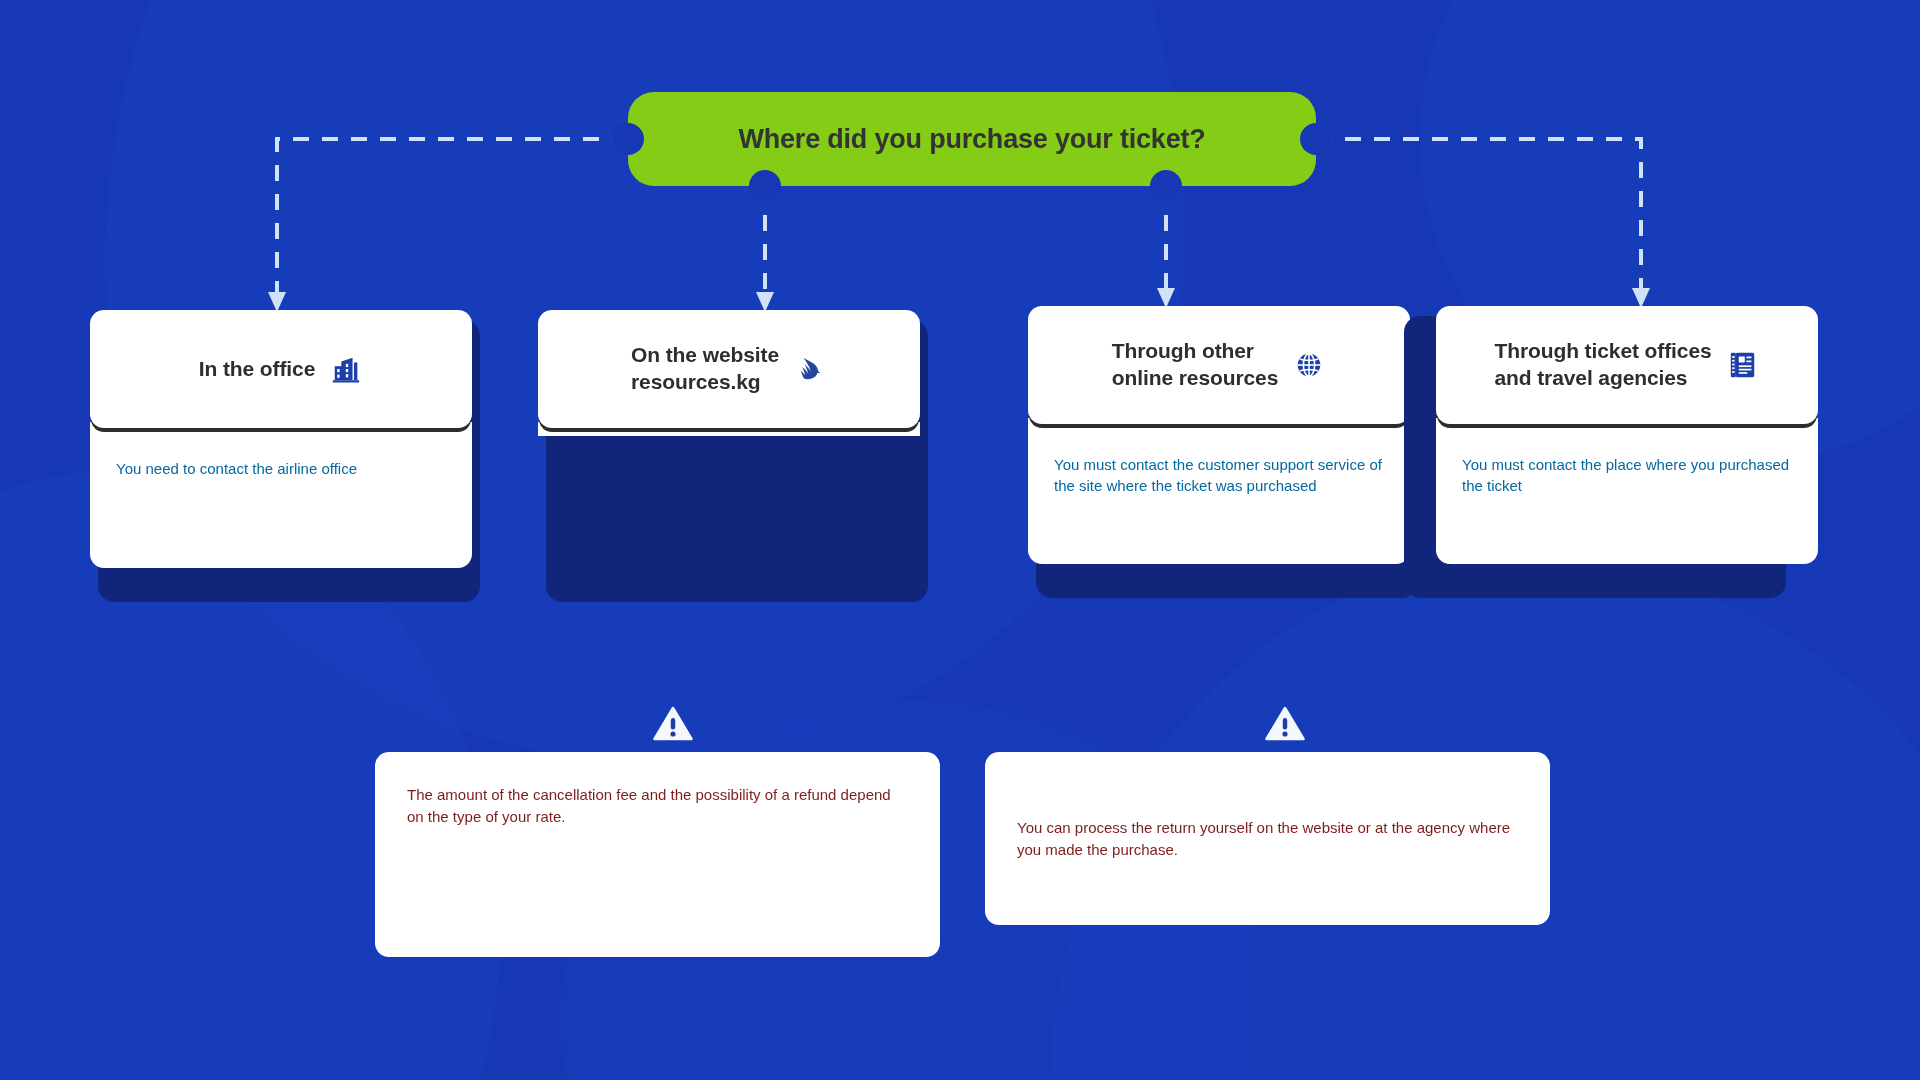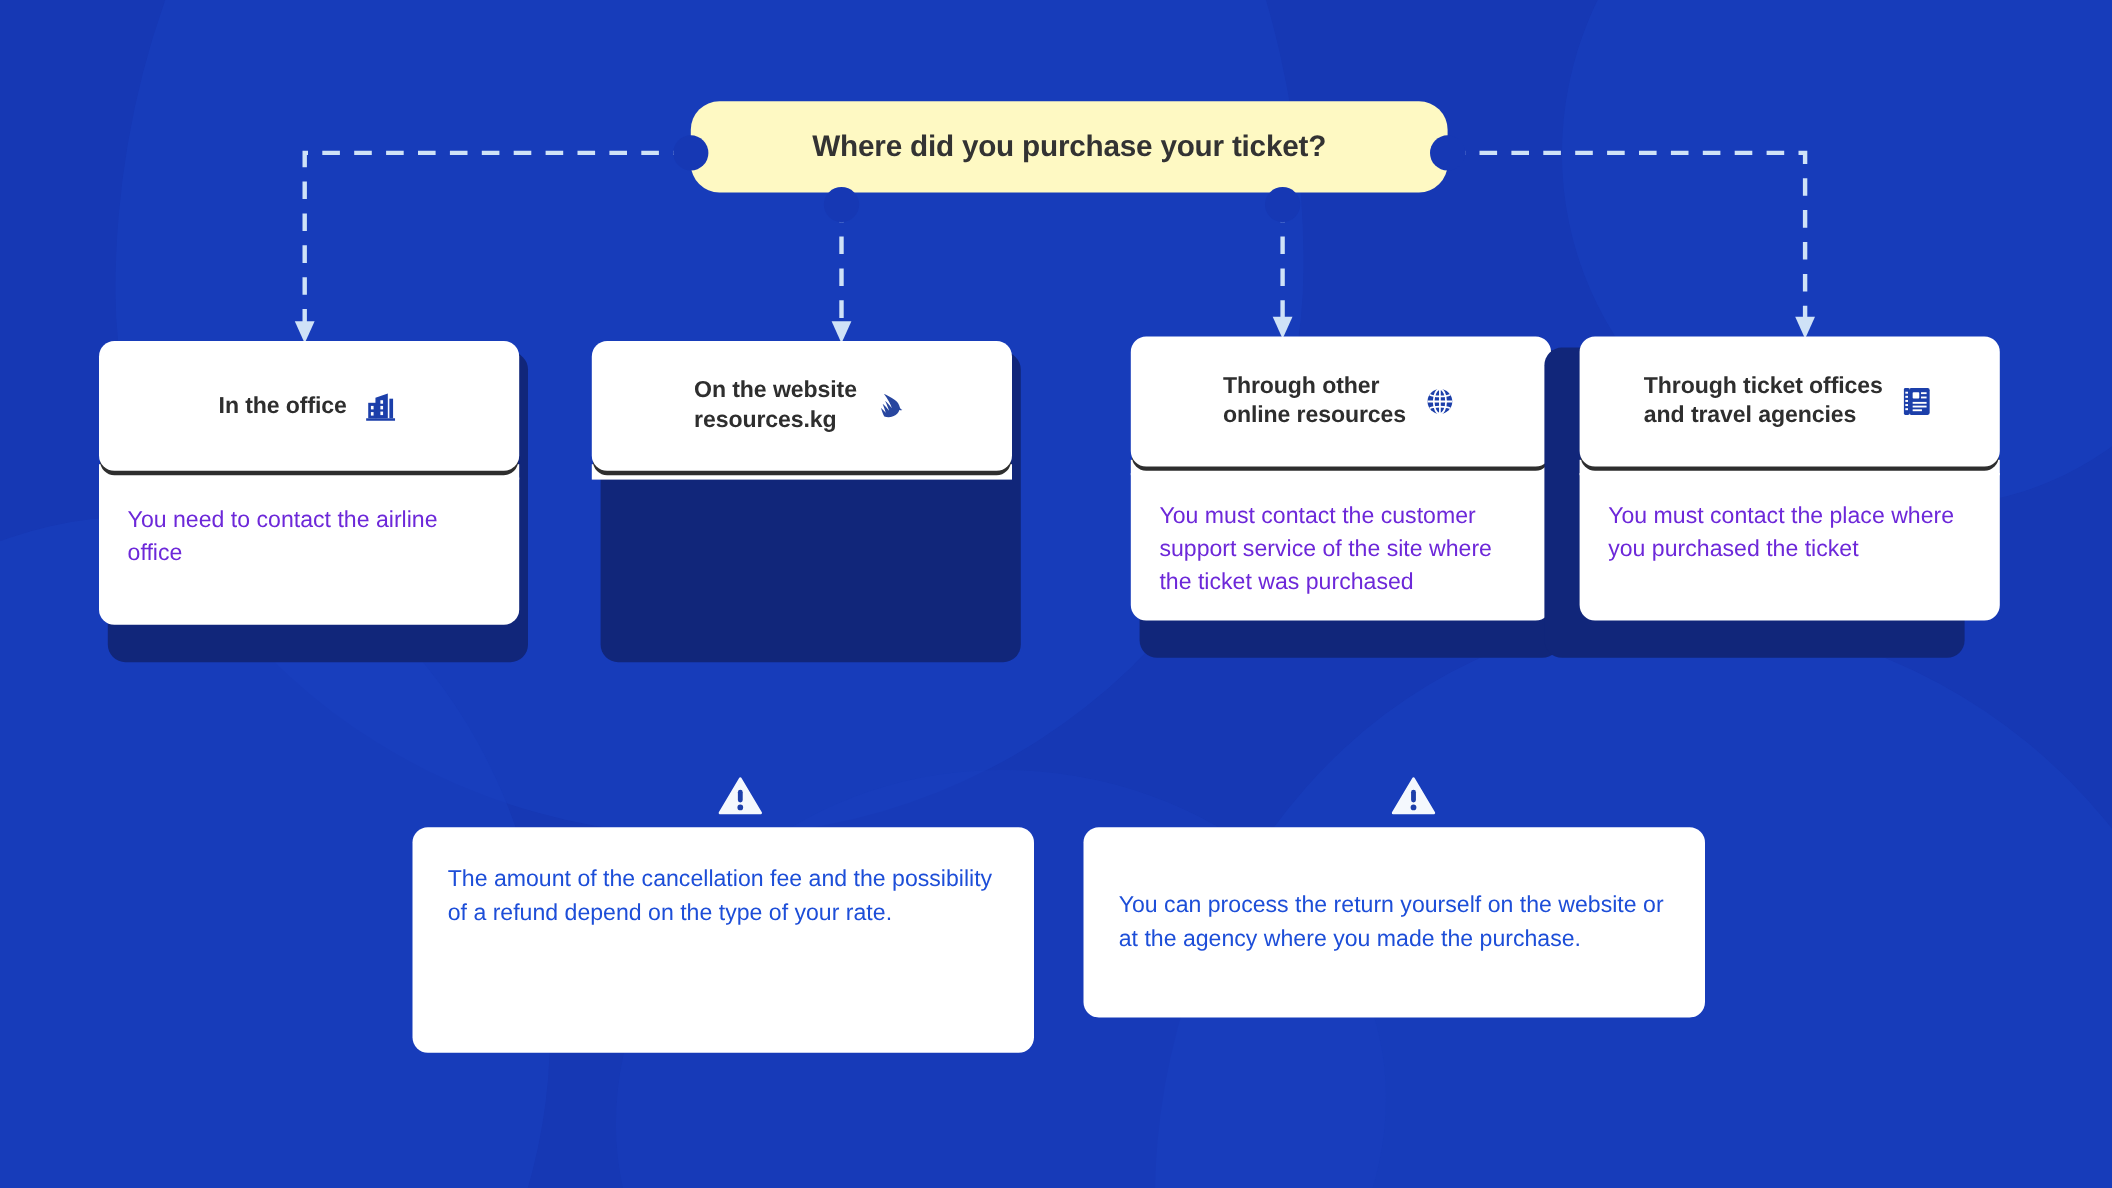--- a/index.html
+++ b/index.html
@@ -80,22 +80,22 @@
     inset: 0;
     z-index: 2;
   }
 
   
   #question-bubble {
     position: absolute;
     left: 628px;
     top: 92px;
     width: 688px;
-    height: 83px;
-    background: #fef9c3;
+    height: 94px;
+    background: #84cc16;
     border-radius: 26px;
     display: flex;
     align-items: center;
     justify-content: center;
     box-sizing: border-box;
   }
   #question-bubble .q-text {
     font-size: 27px;
     font-weight: bold;
     color: #333333;
@@ -167,22 +167,22 @@
   .card-body {
     position: relative;
     background: #ffffff;
     border-radius: 0 0 14px 14px;
     margin-top: 6px;
     padding: 24px 26px 20px 26px;
     min-height: 134px;
     box-sizing: border-box;
   }
   .card-body-text {
-    font-size: 21px;
-    color: #6d28d9;
+    font-size: 15px;
+    color: #0369a1;
     line-height: 1.42;
   }
   
   .card-merge {
     position: absolute;
     left: 0;
     top: 112px;
     width: 382px;
     height: 14px;
     background: #ffffff;
@@ -208,22 +208,22 @@
     width: 40px;
     height: 36px;
   }
   .note-box {
     background: #ffffff;
     border-radius: 14px;
     box-sizing: border-box;
     padding: 34px 32px;
   }
   .note-text {
-    font-size: 21px;
-    color: #1d4ed8;
+    font-size: 15px;
+    color: #7f1d1d;
     line-height: 1.46;
   }
   .note-text + .note-text {
     margin-top: 30px;
   }
   #note-fees   { left: 375px;  top: 752px;  width: 565px; }
   #note-fees .note-box   { height: 205px; padding-top: 32px; }
   #note-fees .note-icon  { left: 278px; transform: none; }
   #note-return { left: 985px;  top: 752px;  width: 565px; }
   #note-return .note-box { height: 173px; display: flex; align-items: center; }

